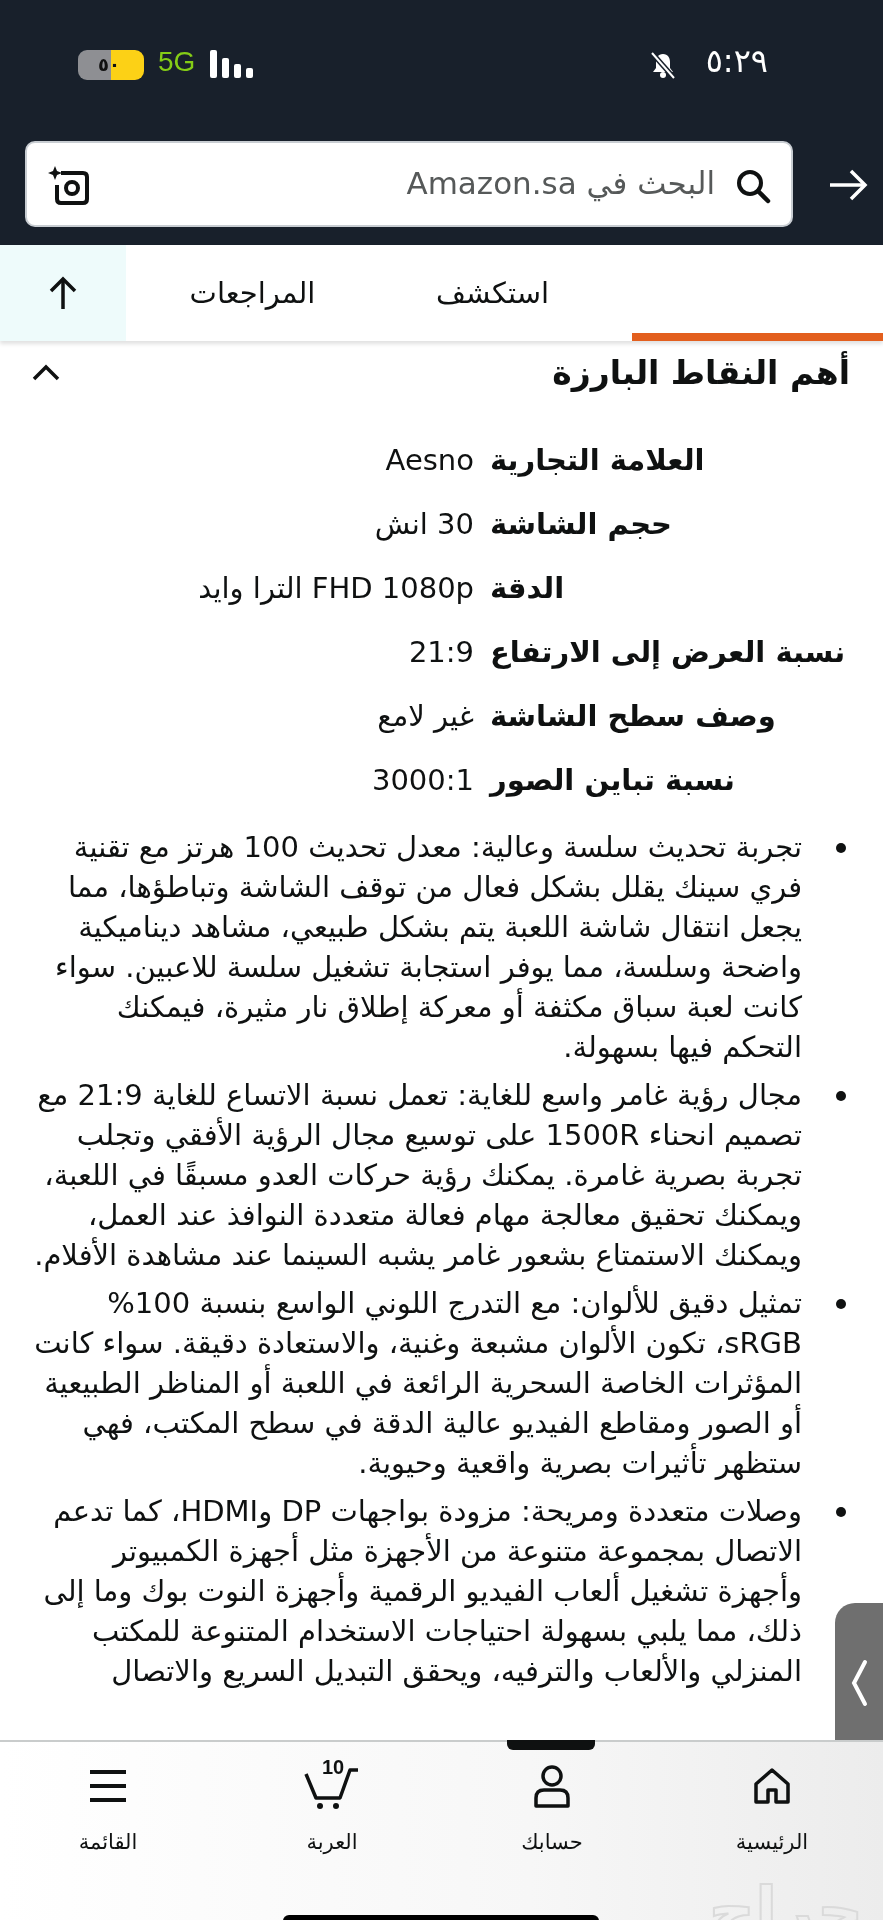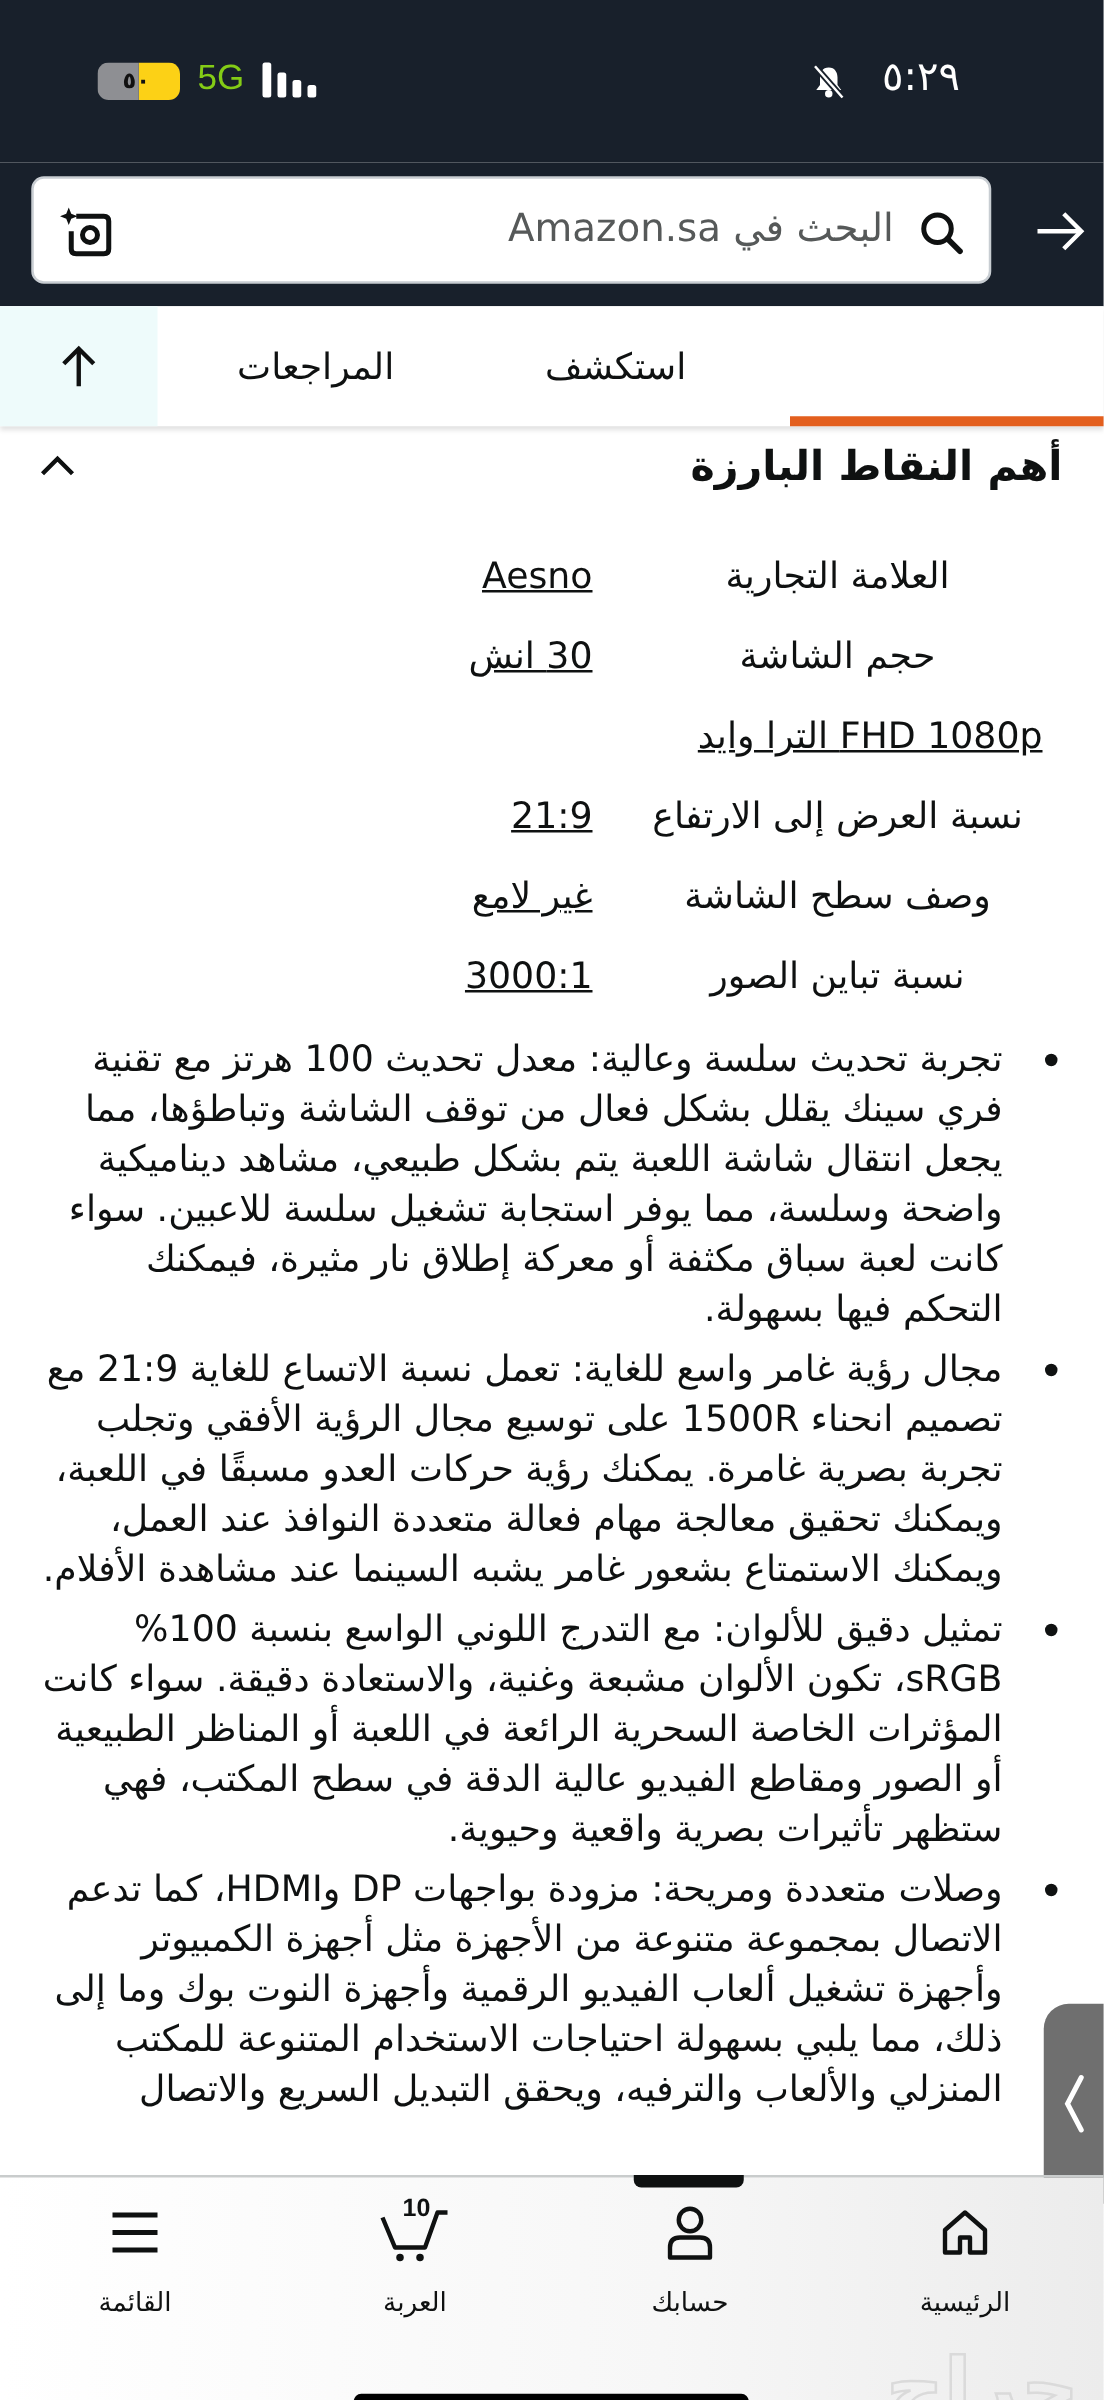--- a/index.html
+++ b/index.html
@@ -28,22 +28,22 @@
   .tab { position: absolute; top: 0; height: 96px; display: flex; align-items: center; justify-content: center; font-size: 29px; color: #0f1111; direction: rtl; }
   .tab.active { color: #e35f1e; font-weight: bold; }
   .tab-underline { position: absolute; bottom: 0; height: 8px; background: #e35f1e; }
   .scroll-top { position: absolute; left: 0; top: 0; width: 126px; height: 96px; background: #eefbfb; display: flex; align-items: center; justify-content: center; }
 
   .content { position: absolute; top: 341px; left: 0; width: 883px; }
   .section-head { position: absolute; top: 12px; right: 33px; font-size: 33px; font-weight: bold; direction: rtl; }
   .collapse-icon { position: absolute; left: 30px; top: 20px; width: 32px; height: 24px; }
 
   .spec-row { position: absolute; right: 33px; width: 820px; height: 60px; direction: rtl; display: flex; }
-  .spec-label { width: 360px; font-size: 29px; font-weight: normal; text-align: center; }
-  .spec-value { font-size: 29px; text-align: right; padding-right: 16px; direction: rtl; text-decoration: underline; }
+  .spec-label { width: 360px; font-size: 29px; font-weight: bold; text-align: left; }
+  .spec-value { font-size: 29px; text-align: right; padding-right: 16px; direction: rtl; }
 
   .bullets { position: absolute; top: 486px; right: 33px; width: 820px; direction: rtl; }
   .bullet { position: relative; padding-right: 48px; font-size: 29px; line-height: 40px; text-align: right; margin-bottom: 8px; }
   .bullet .dot { position: absolute; right: 4px; top: 16px; width: 10px; height: 10px; border-radius: 50%; background: #0f1111; }
 
   .side-handle { position: absolute; right: 0; top: 1603px; width: 48px; height: 160px; background: #6f6f6f; border-radius: 20px 0 0 20px; display: flex; align-items: center; justify-content: center; }
 
   .bottom-nav { position: absolute; top: 1740px; left: 0; width: 883px; height: 180px; background: linear-gradient(to right, #ffffff 0%, #f7f7f7 60%, #ececec 100%); border-top: 2px solid #c9cccc; }
   .nav-indicator { position: absolute; left: 507px; top: -2px; width: 88px; height: 10px; background: #0f1111; border-radius: 0 0 6px 6px; }
   .nav-item { position: absolute; top: 20px; width: 140px; height: 100px; display: flex; flex-direction: column; align-items: center; }
@@ -116,20 +116,21 @@
 
   <div class="spec-row" style="top:102px;">
     <span class="spec-label">العلامة التجارية</span>
     <span class="spec-value">Aesno</span>
   </div>
   <div class="spec-row" style="top:166px;">
     <span class="spec-label">حجم الشاشة</span>
     <span class="spec-value">30 انش</span>
   </div>
   <div class="spec-row" style="top:230px;">
+    <span class="spec-label">الدقة</span>
     <span class="spec-value">FHD 1080p الترا وايد</span>
   </div>
   <div class="spec-row" style="top:294px;">
     <span class="spec-label">نسبة العرض إلى الارتفاع</span>
     <span class="spec-value">21:9</span>
   </div>
   <div class="spec-row" style="top:358px;">
     <span class="spec-label">وصف سطح الشاشة</span>
     <span class="spec-value">غير لامع</span>
   </div>

